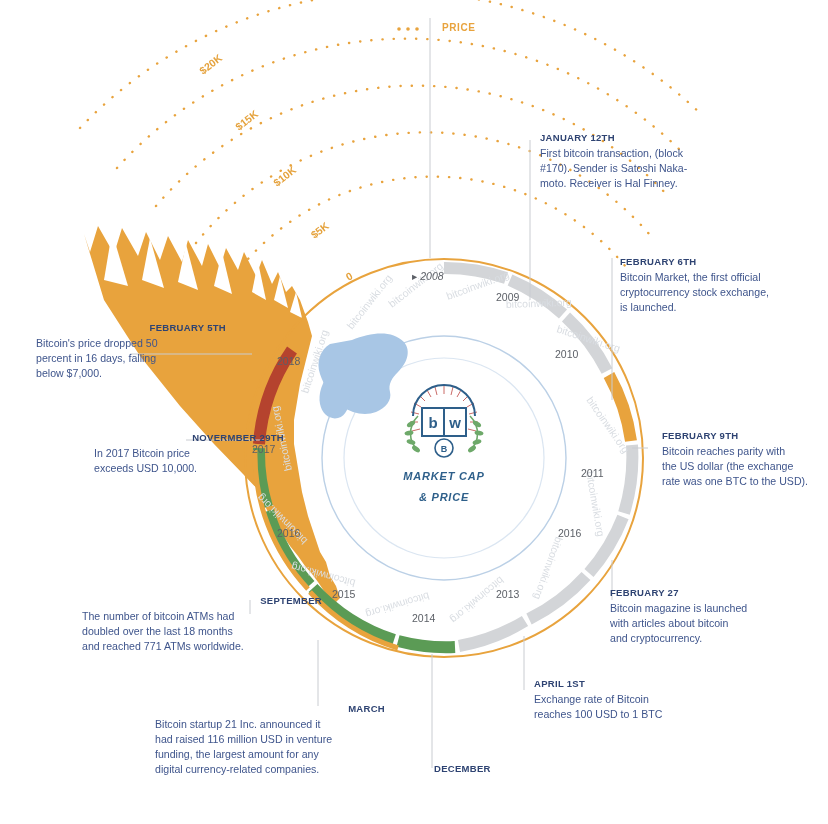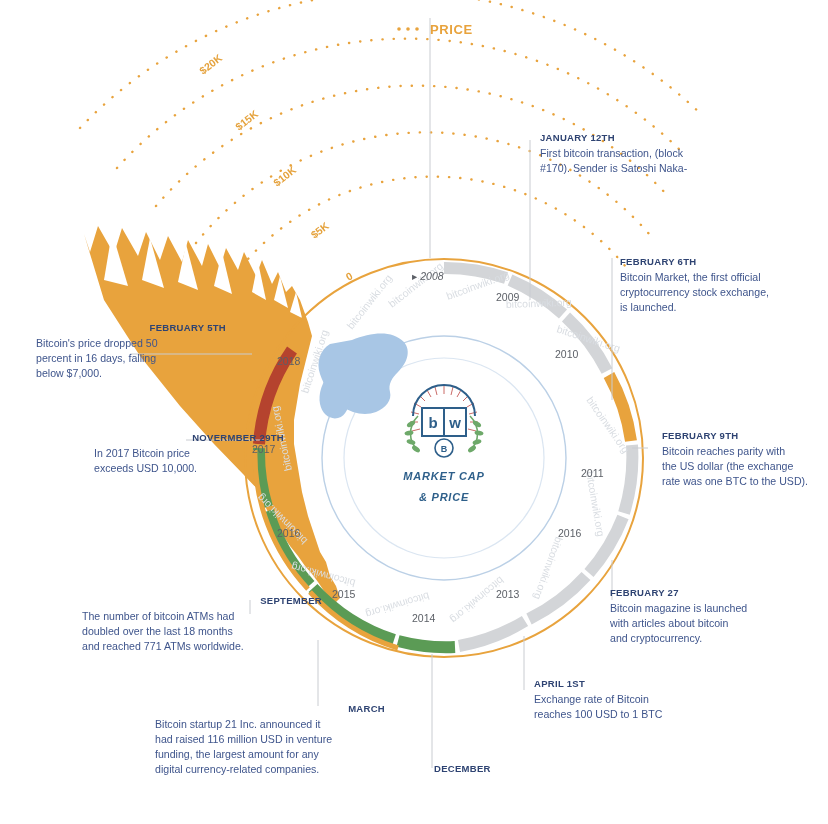--- a/index.html
+++ b/index.html
@@ -8,21 +8,21 @@
   .stage{position:absolute;inset:0;}
   svg.viz{position:absolute;left:0;top:0;width:828px;height:824px;}
 
   .note{position:absolute;}
   .note .title{font-size:9.5px;font-weight:bold;letter-spacing:.3px;
     color:#2e4372;text-transform:uppercase;margin-bottom:3px;text-align:right;}
   .note .body{font-size:10.6px;line-height:15px;color:#3f558c;}
   .note.right .body, .note.right .title{text-align:left;}
   .note.left{text-align:left;}
 
-  .pricelbl{position:absolute;font-size:13px;font-weight:bold;color:#E8A33D;letter-spacing:.6px;}
+  .pricelbl{position:absolute;font-size:10px;font-weight:bold;color:#E8A33D;letter-spacing:.6px;margin-left:12px;}
   .axislbl{position:absolute;font-size:10.5px;font-weight:bold;color:#E5A23C;}
   .yearlbl{position:absolute;font-size:10.5px;color:#5b5f66;font-weight:normal;}
   .centertxt{position:absolute;text-align:center;color:#2e5f8a;
     font-size:11px;font-weight:bold;letter-spacing:.8px;line-height:21px;font-style:italic;}
   .wm{fill:#d9dde2;font-size:10.5px;font-family:"Liberation Sans",sans-serif;}
 </style>
 </head>
 <body>
 
 <div class="stage">
@@ -245,20 +245,21 @@
     <div>MARKET CAP</div>
     <div>&amp; PRICE</div>
   </div>
 
 
   <div class="note right" style="left:540px;top:132px;width:185px;">
     <div class="title">JANUARY 12TH</div>
     <div class="body">
       <div>First bitcoin transaction, (block</div>
       <div>#170). Sender is Satoshi Naka-</div>
+      <div>moto. Receiver is Hal Finney.</div>
     </div>
   </div>
 
   <div class="note right" style="left:620px;top:256px;width:190px;">
     <div class="title">FEBRUARY 6TH</div>
     <div class="body">
       <div>Bitcoin Market, the first official</div>
       <div>cryptocurrency stock exchange,</div>
       <div>is launched.</div>
     </div>

